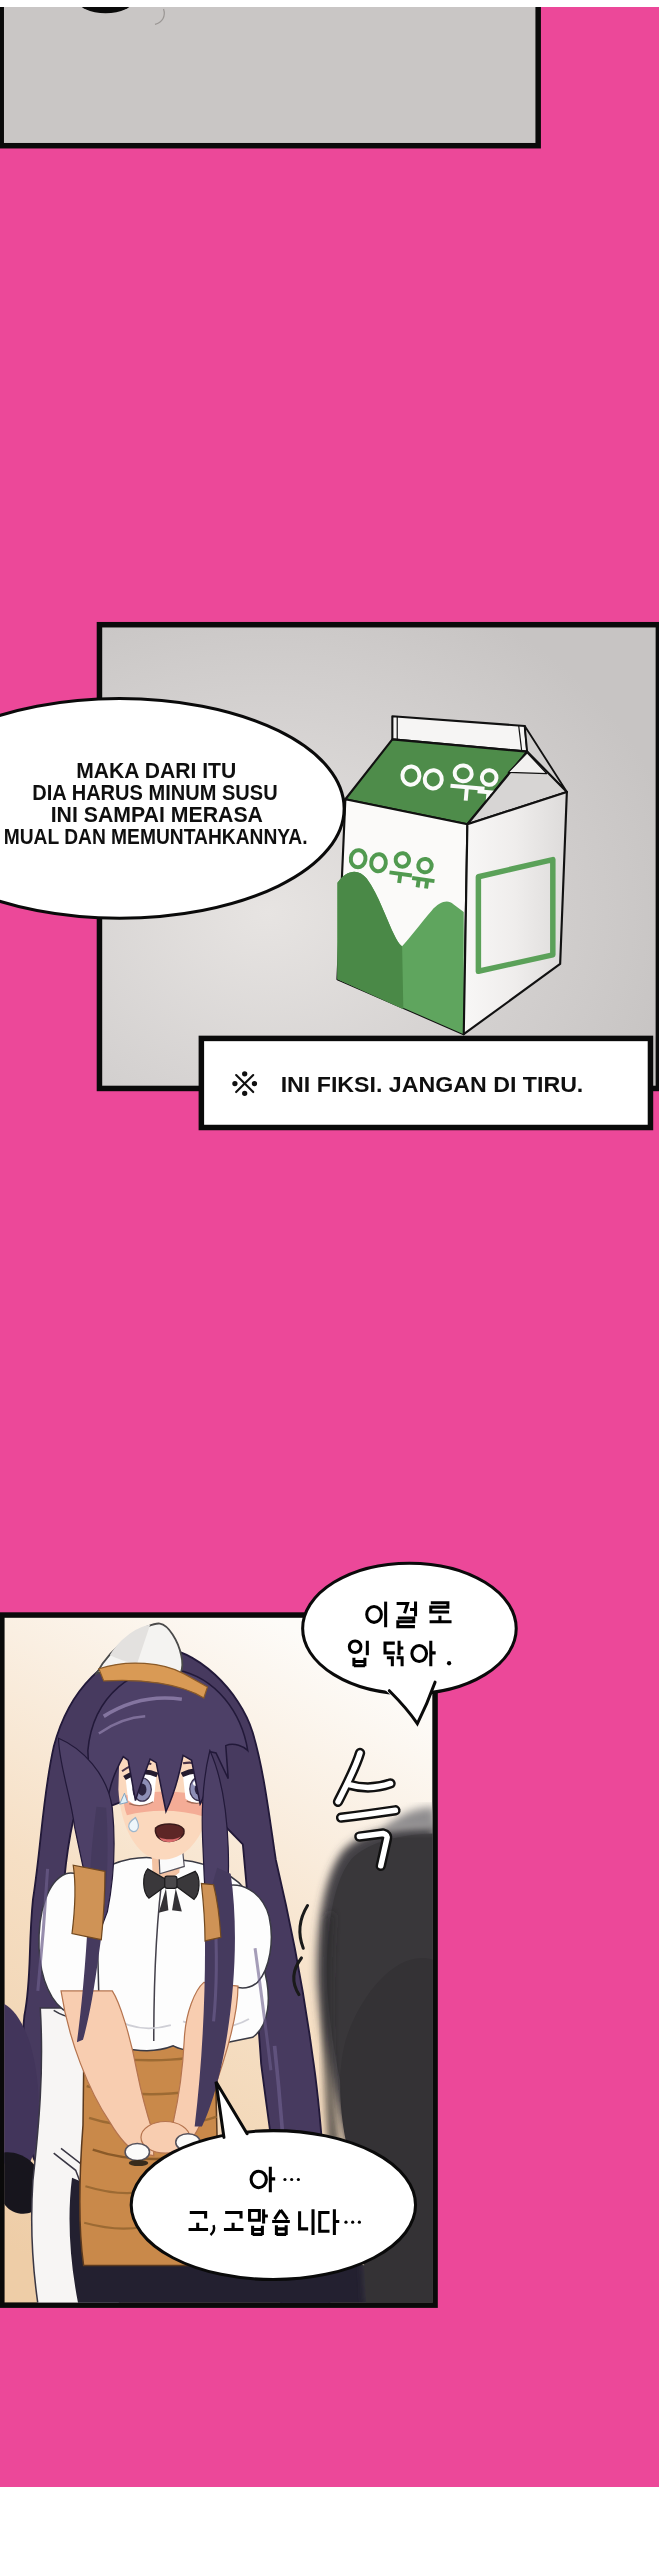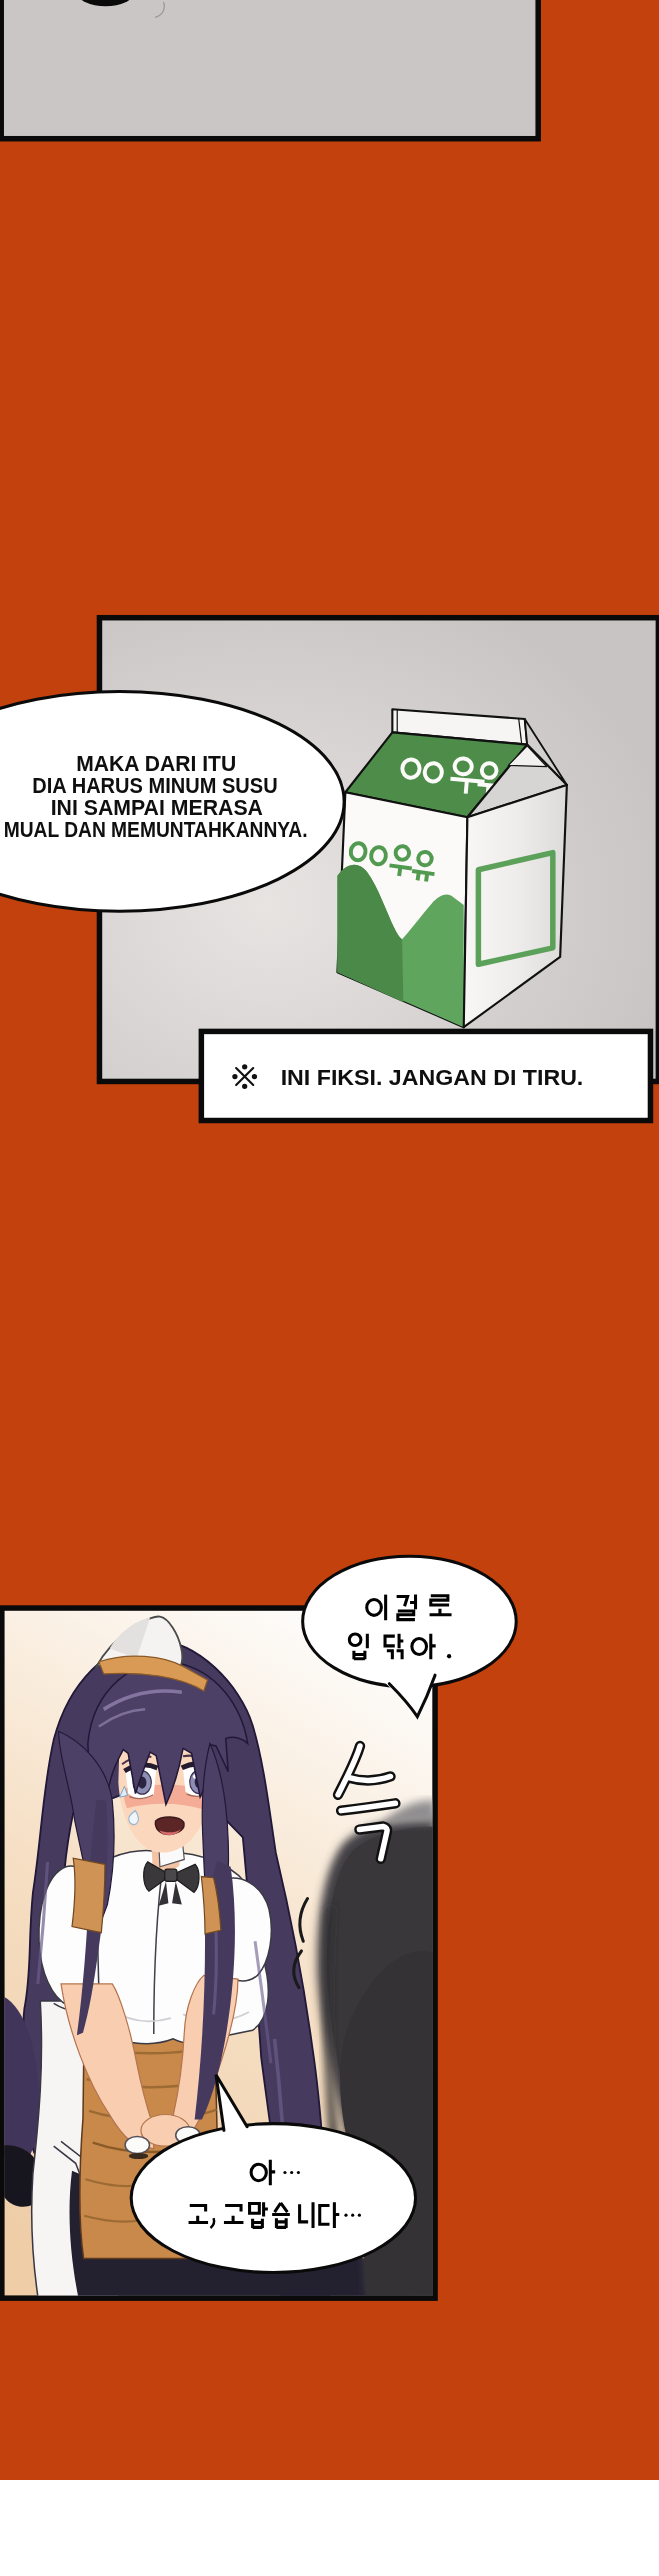--- a/index.html
+++ b/index.html
@@ -1,17 +1,17 @@
 <!DOCTYPE html>
 <html style="font-size:9.8px"><head>
 <meta charset="utf-8">
 <style>
 html,body{margin:0;padding:0;background:#ffffff;}
-#page{position:relative;width:659px;height:2480px;background:#c2410c;overflow:hidden;
-font-family:"Liberation Sans",sans-serif;}
+#page{position:relative;width:659px;height:2480px;background:#ec4899;overflow:hidden;
+font-family:"Liberation Sans",sans-serif;margin-top:7px;}
 svg{display:block;}
 </style>
 </head>
 <body>
 <div id="page">
 <svg width="659" height="2576" viewBox="0 0 1080 4219" xmlns="http://www.w3.org/2000/svg">
 <defs>
 <radialGradient id="g2" cx="0.30" cy="0.62" r="0.75">
  <stop offset="0" stop-color="#e7e4e2"></stop>
  <stop offset="0.55" stop-color="#d5d2d1"></stop>

